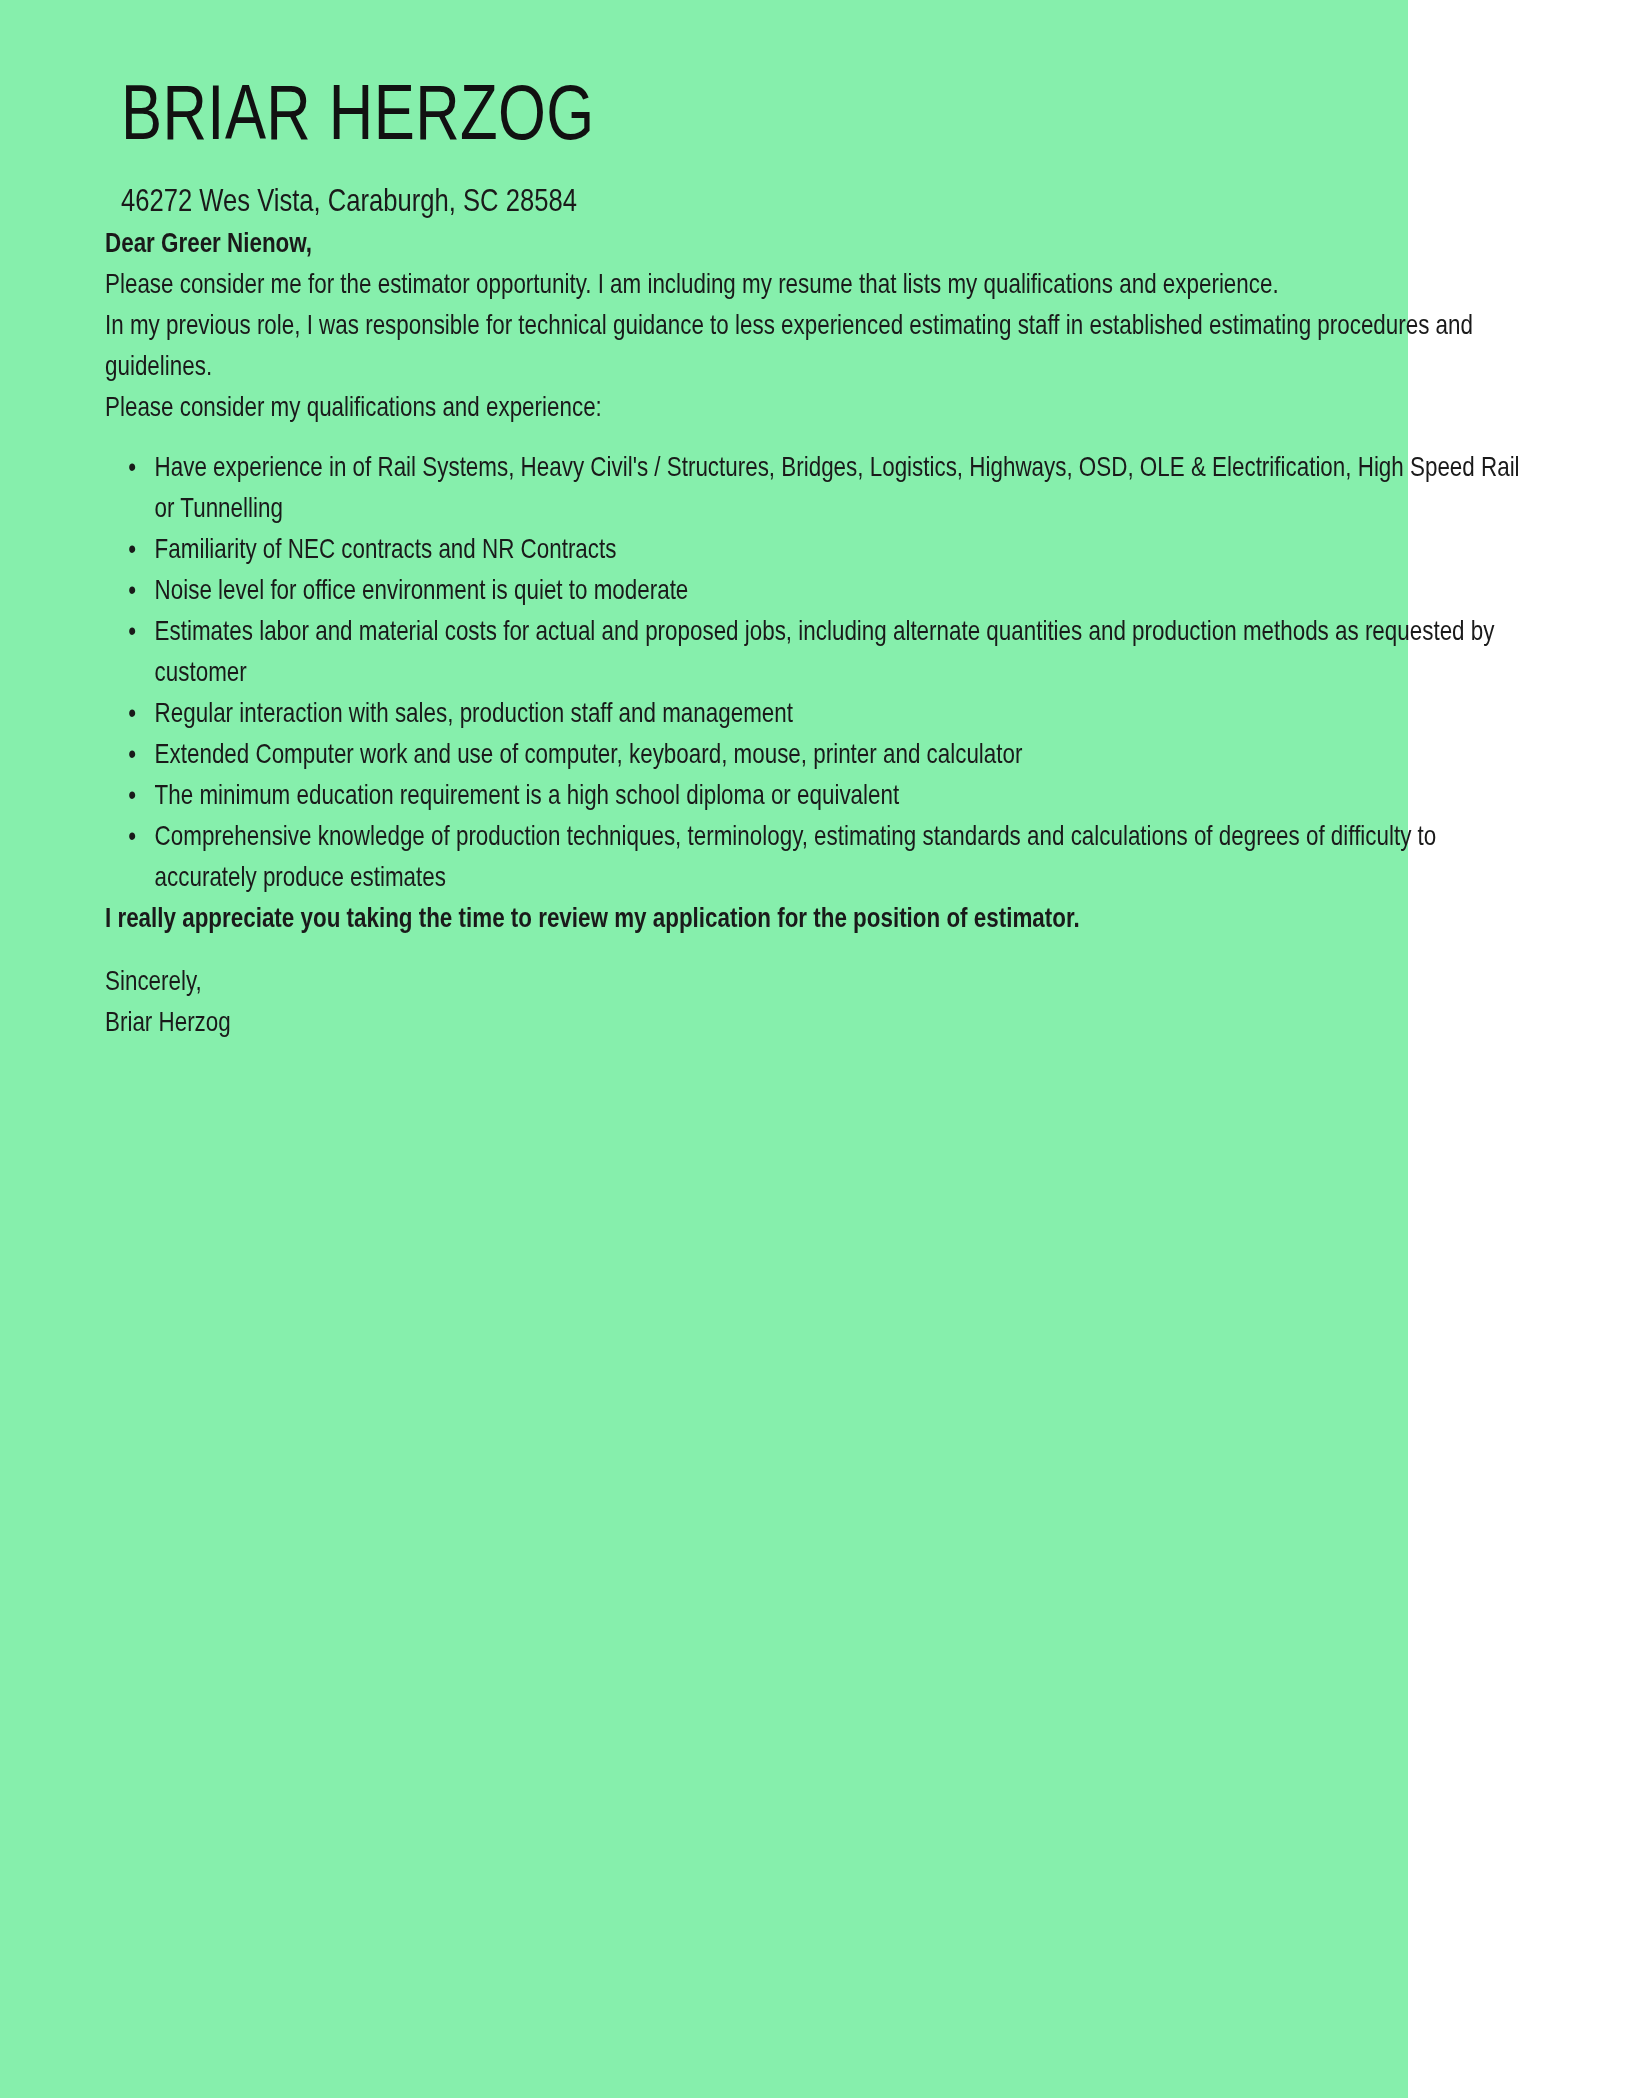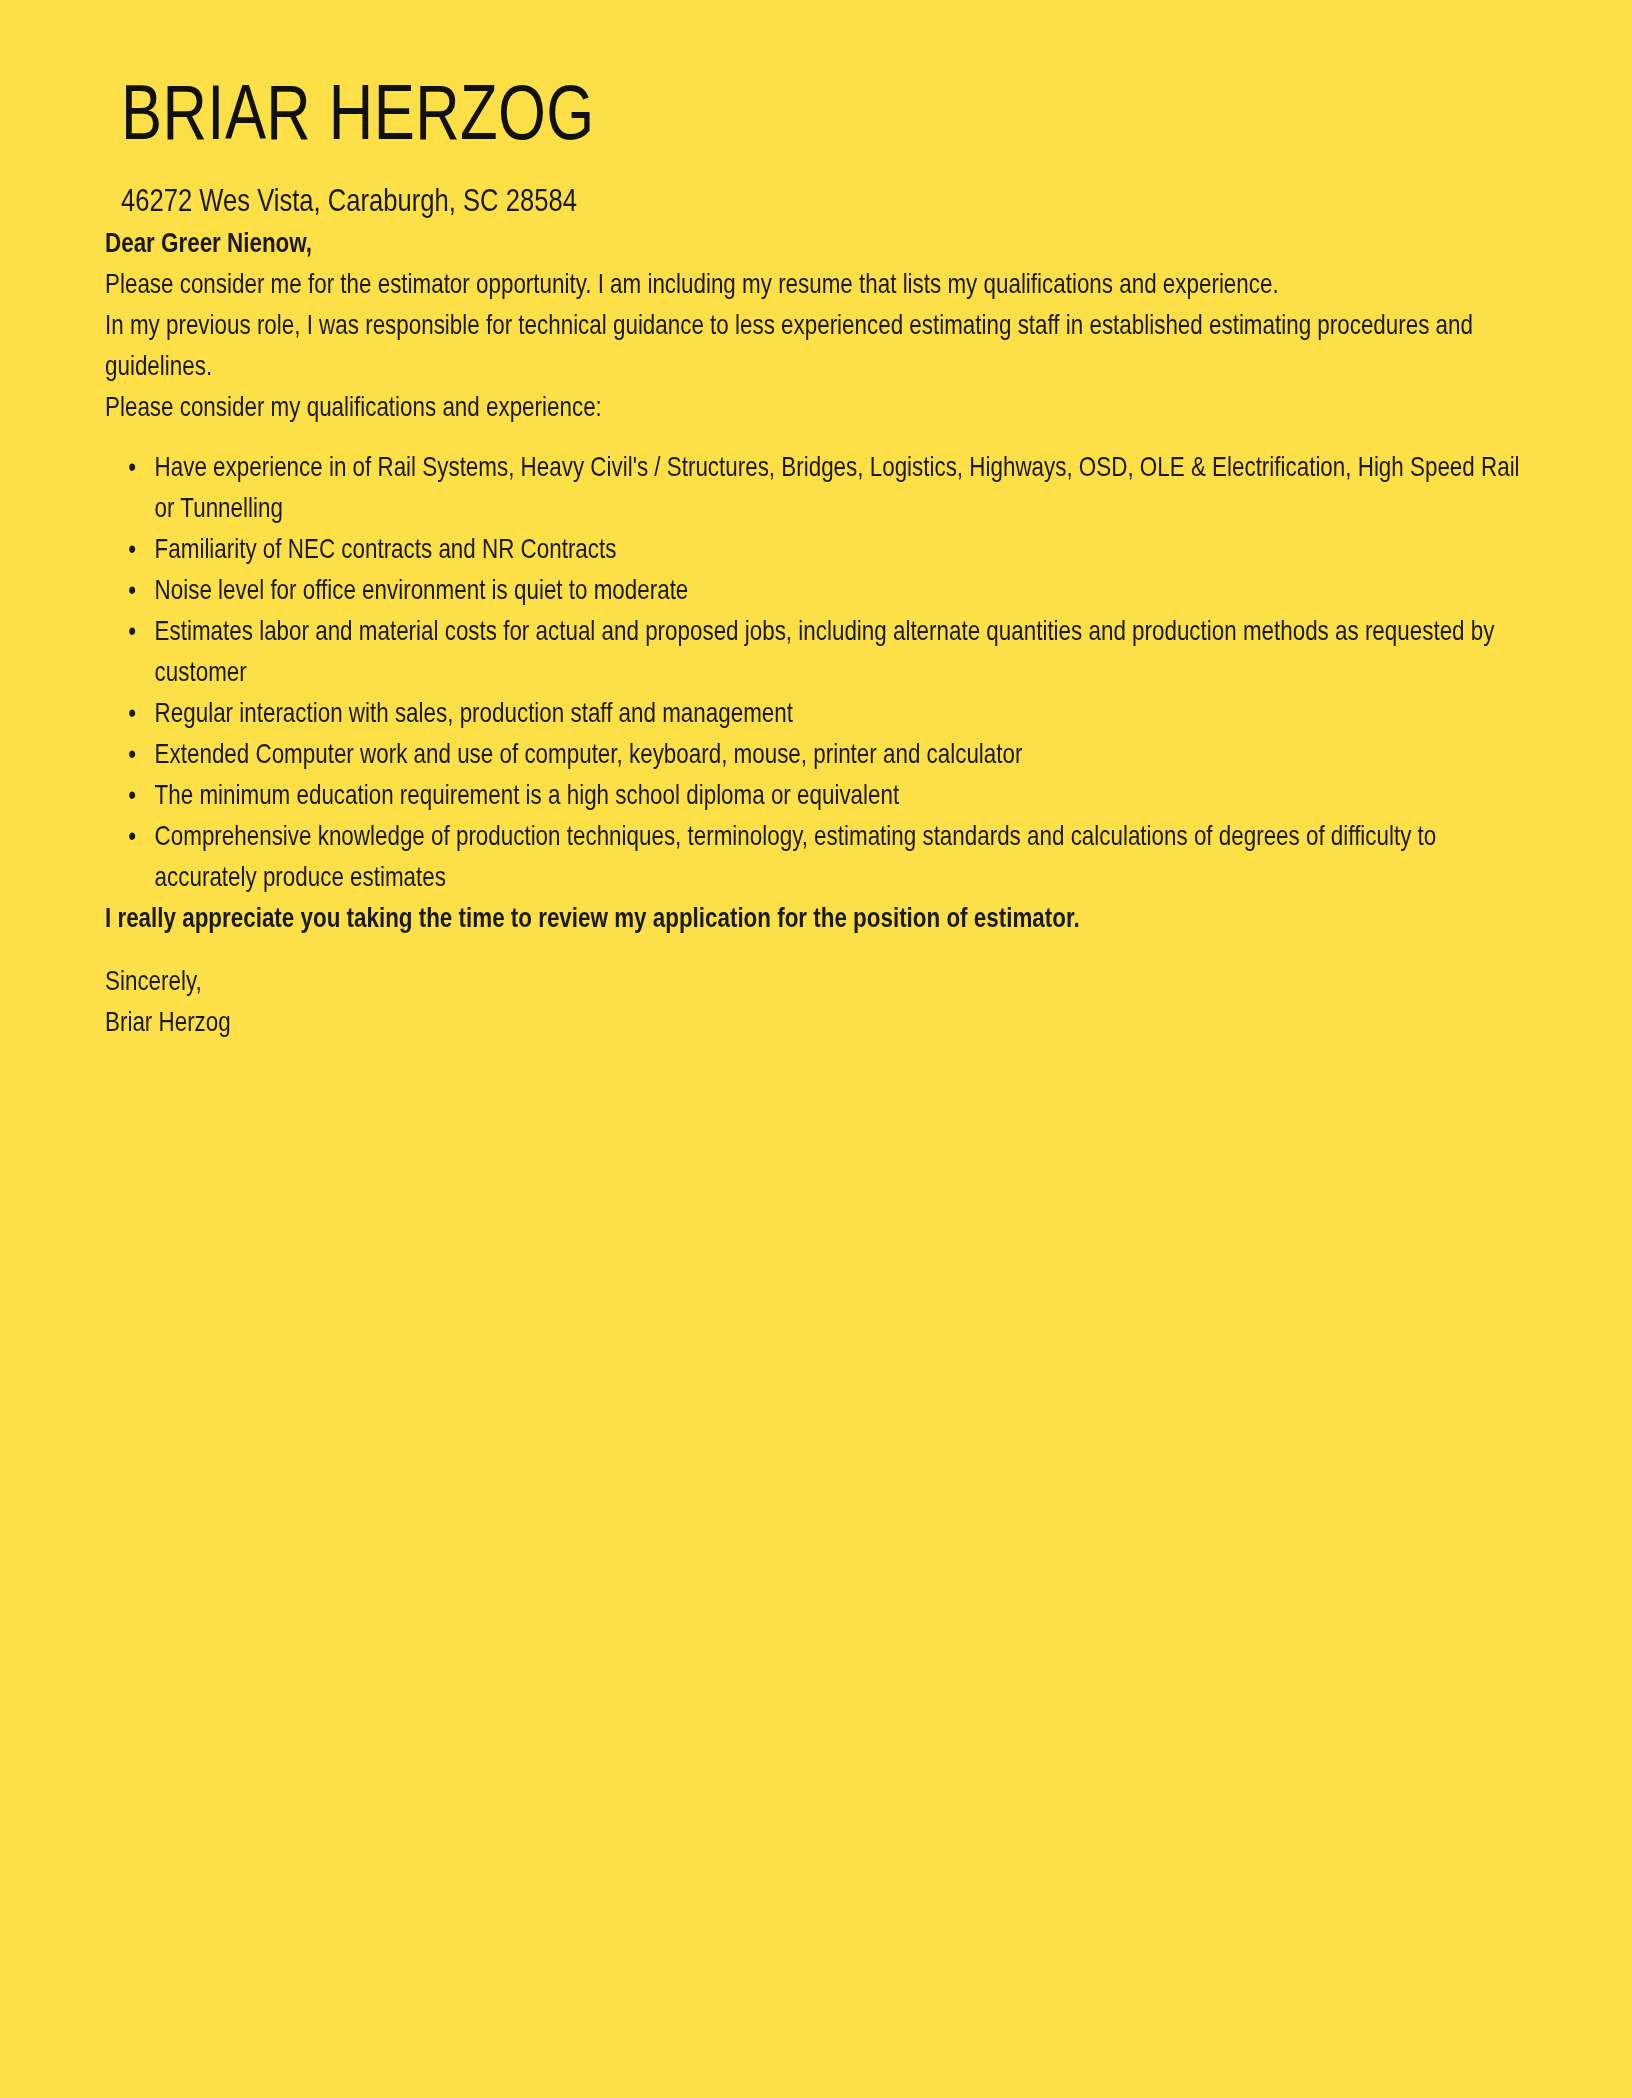--- a/index.html
+++ b/index.html
@@ -9,23 +9,23 @@
     overflow-x: hidden;
   }
   body {
     width: 1632px;
     height: 2098px;
     font-family: "Liberation Sans", sans-serif;
     color: #1a1a1a;
     -webkit-font-smoothing: antialiased;
   }
   .page {
-    width: 1632px;
+    width: 1408px;
     height: 2098px;
-    background: #fde047;
+    background: #86efac;
     box-sizing: border-box;
     padding: 74px 0 0 105px;
   }
   
   .condense {
     width: 1784px;            
     transform: scaleX(0.80);
     transform-origin: top left;
   }
   .letter-header {

